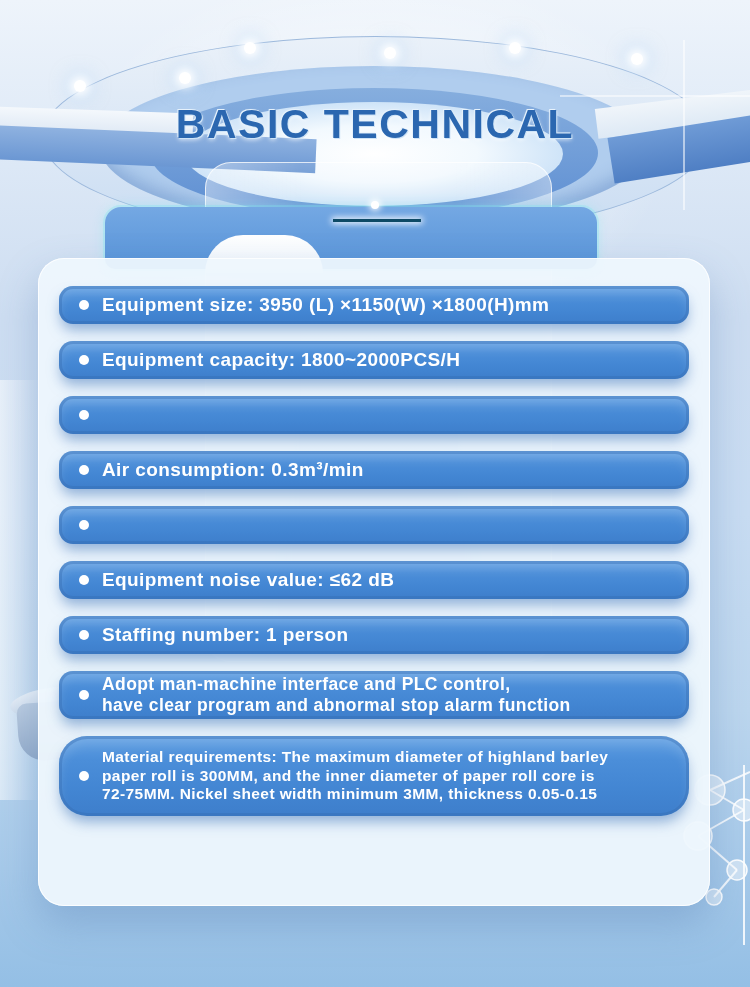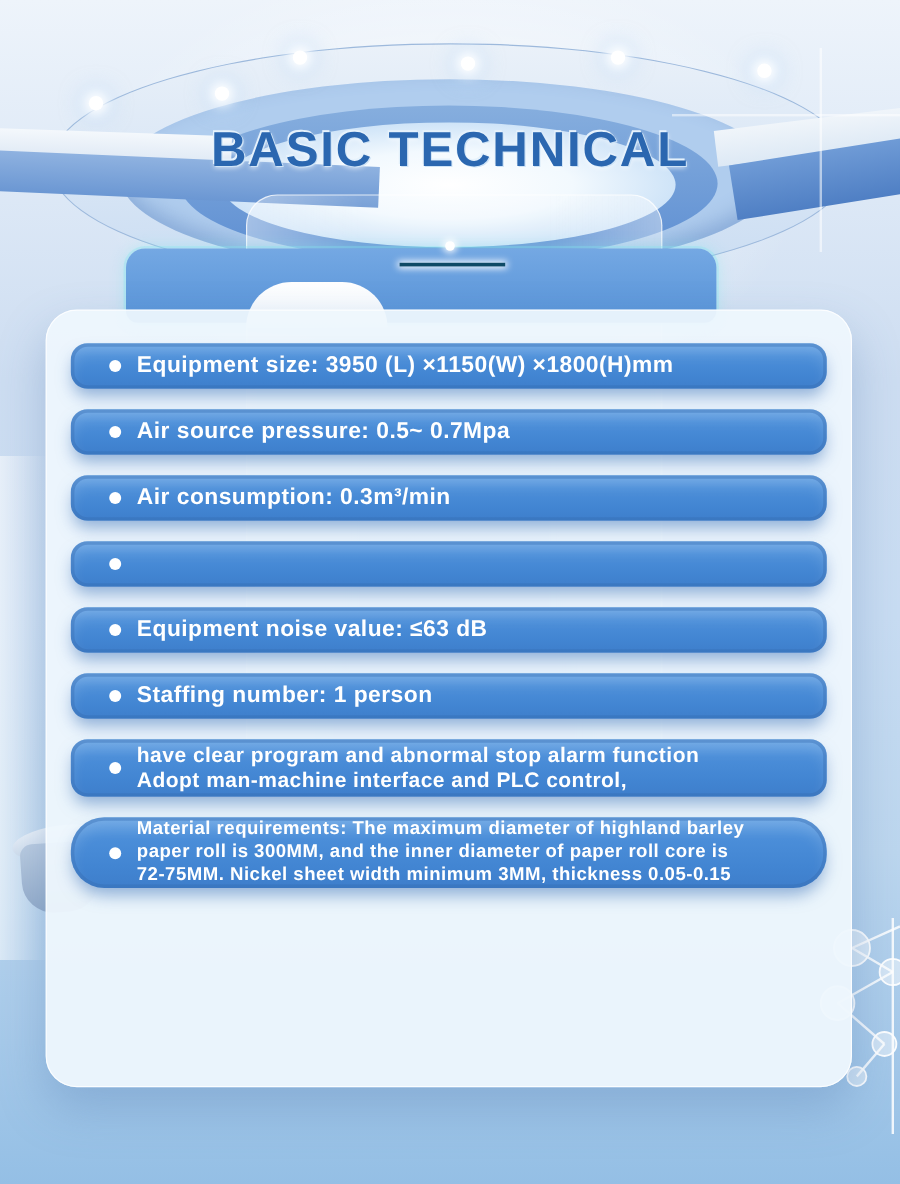--- a/index.html
+++ b/index.html
@@ -63,26 +63,26 @@
   
   .panel{position:absolute;left:38px;top:258px;width:672px;height:648px;border-radius:26px;
     background:rgba(238,246,253,0.94);
     box-shadow:0 18px 38px rgba(90,130,180,.35), inset 0 0 0 1px rgba(255,255,255,.8);
     z-index:4;box-sizing:border-box;padding:28px 21px 0 21px;}
   .bar{display:flex;align-items:center;margin-bottom:17px;border-radius:14px;
     background:linear-gradient(180deg,#61a0e3 0%,#4b8ed9 30%,#4285d2 70%,#3e7ecb 100%);
     box-shadow:inset 0 0 0 3px rgba(52,108,178,.40),
                inset 0 8px 12px rgba(255,255,255,.16),
                0 8px 13px -2px rgba(70,120,185,.55);
-    padding:0 32px;box-sizing:border-box;color:#fff;font-weight:700;}
+    padding:0 20px;box-sizing:border-box;color:#fff;font-weight:700;}
   .bar .bullet{flex:none;width:10px;height:10px;border-radius:50%;background:#fff;margin-right:13px;}
   .bar .bar-text{letter-spacing:0.4px;}
   .bar.lines-1{height:38px;font-size:19px;}
   .bar.lines-2{height:48px;font-size:17.5px;line-height:1.18;}
-  .bar.lines-3{height:59px;font-size:15.5px;line-height:1.22;border-radius:28px;}
+  .bar.lines-3{height:80px;font-size:15.5px;line-height:1.22;border-radius:28px;}
   
   .molecule{left:638px;top:758px;width:115px;height:170px;}
 </style>
 </head>
 <body>
 
 <div class="stage">
 
   <div class="decor e-outer"></div>
   <div class="decor e-ring2"></div>
@@ -139,49 +139,52 @@
     <div>
         <div class="bar lines-1">
           <span class="bullet"></span>
           <div class="bar-text">
             <div>Equipment size: 3950 (L) ×1150(W) ×1800(H)mm</div>
           </div>
         </div>
         <div class="bar lines-1">
           <span class="bullet"></span>
           <div class="bar-text">
-            <div>Air source pressure: 0.5~ 0.7Mpa</div>
+            <div>Equipment capacity: 1800~2000PCS/H</div>
           </div>
+        </div>
+        <div class="bar lines-1">
+          <span class="bullet"></span>
         </div>
         <div class="bar lines-1">
           <span class="bullet"></span>
           <div class="bar-text">
             <div>Air consumption: 0.3m³/min</div>
           </div>
         </div>
         <div class="bar lines-1">
           <span class="bullet"></span>
         </div>
         <div class="bar lines-1">
           <span class="bullet"></span>
           <div class="bar-text">
-            <div>Equipment noise value: ≤63 dB</div>
+            <div>Equipment noise value: ≤62 dB</div>
           </div>
         </div>
         <div class="bar lines-1">
           <span class="bullet"></span>
           <div class="bar-text">
             <div>Staffing number: 1 person</div>
           </div>
         </div>
         <div class="bar lines-2">
           <span class="bullet"></span>
           <div class="bar-text">
+            <div>Adopt man-machine interface and PLC control,</div>
             <div>have clear program and abnormal stop alarm function</div>
-            <div>Adopt man-machine interface and PLC control,</div>
           </div>
         </div>
         <div class="bar lines-3">
           <span class="bullet"></span>
           <div class="bar-text">
             <div>Material requirements: The maximum diameter of highland barley</div>
             <div>paper roll is 300MM, and the inner diameter of paper roll core is</div>
             <div>72-75MM. Nickel sheet width minimum 3MM, thickness 0.05-0.15</div>
           </div>
         </div>

